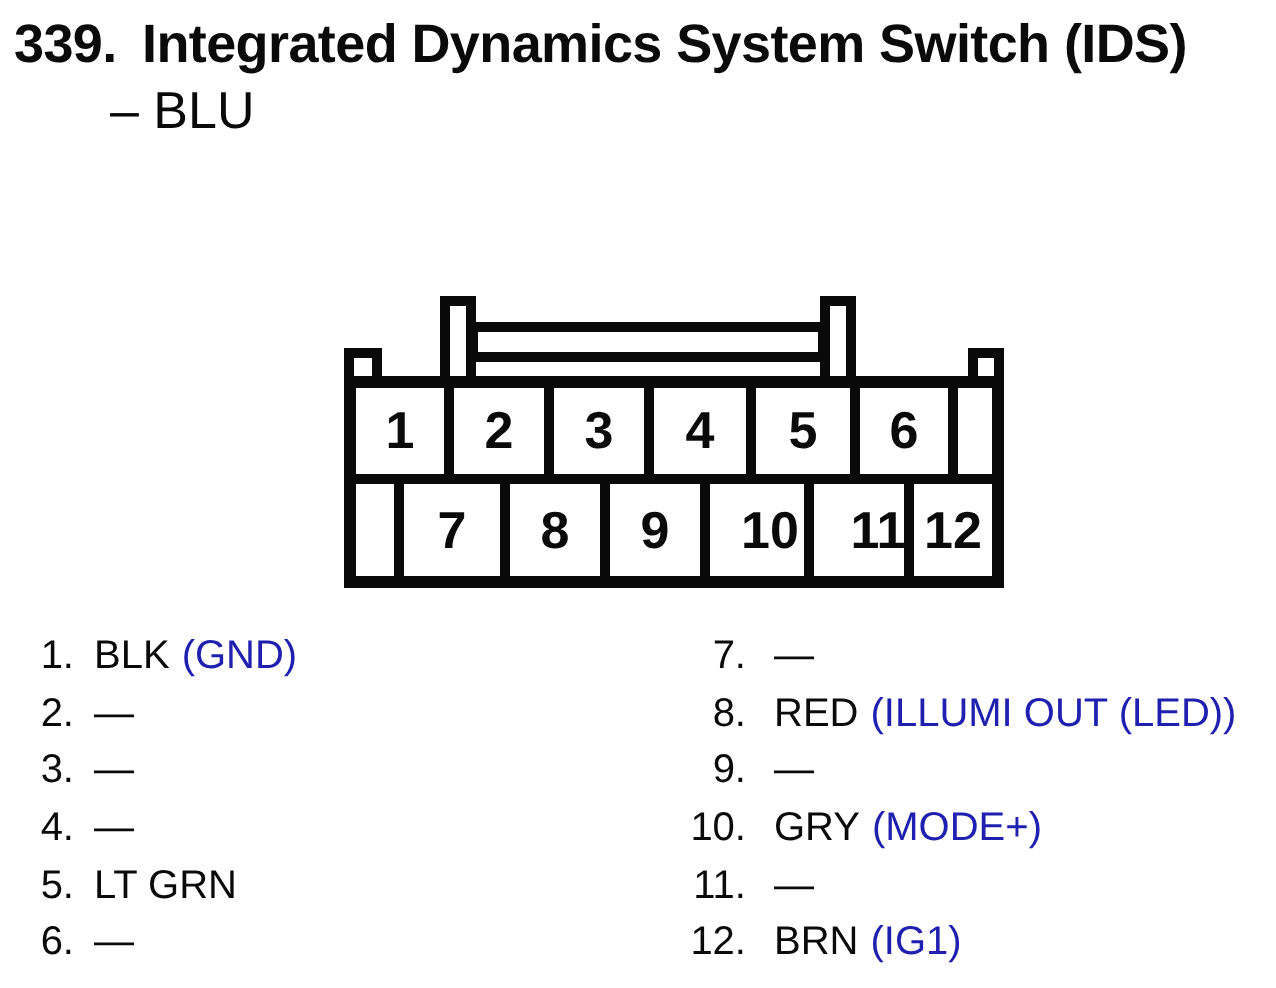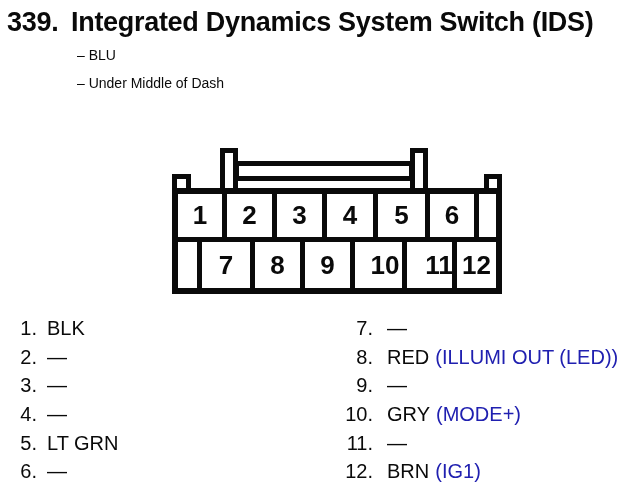--- a/index.html
+++ b/index.html
@@ -16,21 +16,21 @@
     position:relative;
     overflow:hidden;
   }
   .abs{position:absolute;}
 
   
   .title-num{left:7px;top:7px;font-size:27px;font-weight:bold;letter-spacing:-0.3px;}
   .title-text{left:71px;top:7px;font-size:27px;font-weight:bold;letter-spacing:-0.3px;white-space:nowrap;}
 
   
-  .details{left:77px;top:41px;font-size:14px;line-height:28px;}
+  .details{left:55px;top:41px;font-size:26px;line-height:28px;text-align:center;}
   .detail-line{white-space:nowrap;}
 
   
   .latch-bar{left:234px;top:161px;width:180px;height:20px;border:5px solid var(--ink);background:var(--bg);box-sizing:border-box;}
   .latch-post{top:148px;width:18px;height:48px;border:5px solid var(--ink);background:var(--bg);box-sizing:border-box;}
   .post-left{left:220px;}
   .post-right{left:410px;}
   .mount-tab{top:174px;height:20px;border:5px solid var(--ink);border-bottom:none;background:var(--bg);box-sizing:border-box;}
   .tab-left{left:172px;width:19px;}
   .tab-right{left:484px;width:18px;}
@@ -57,21 +57,20 @@
   .sig{color:var(--blue);margin-left:6px;}
 </style>
 </head>
 <body>
 
 <span class="abs title-num">339.</span>
 <span class="abs title-text">Integrated Dynamics System Switch (IDS)</span>
 
 <div class="abs details">
   <div class="detail-line">– BLU</div>
-  <div class="detail-line">– Under Middle of Dash</div>
 </div>
 
 <div class="abs latch-bar"></div>
 <div class="abs latch-post post-left"></div>
 <div class="abs latch-post post-right"></div>
 <div class="abs mount-tab tab-left"></div>
 <div class="abs mount-tab tab-right"></div>
 <div class="abs conn-body"></div>
 <div class="abs row-divider"></div>
 
@@ -100,20 +99,21 @@
 <div class="abs pin-cell pin-bot" style="left:255px;width:45px">8</div>
 <div class="abs pin-cell pin-bot" style="left:305px;width:45px">9</div>
 <div class="abs pin-cell pin-bot" style="left:355px;width:60px">10</div>
 <div class="abs pin-cell pin-bot" style="left:407px;width:64px">11</div>
 <div class="abs pin-cell pin-bot" style="left:457px;width:39px">12</div>
 
 <div class="abs pin-col col-left">
   <div class="pin-row">
     <span class="pnum">1.</span>
       <span class="wire">BLK</span>
+      <span class="sig">(GND)</span>
   </div>
   <div class="pin-row">
     <span class="pnum">2.</span>
       <span class="wire">—</span>
       <span class="sig"></span>
   </div>
   <div class="pin-row">
     <span class="pnum">3.</span>
       <span class="wire">—</span>
       <span class="sig"></span>

